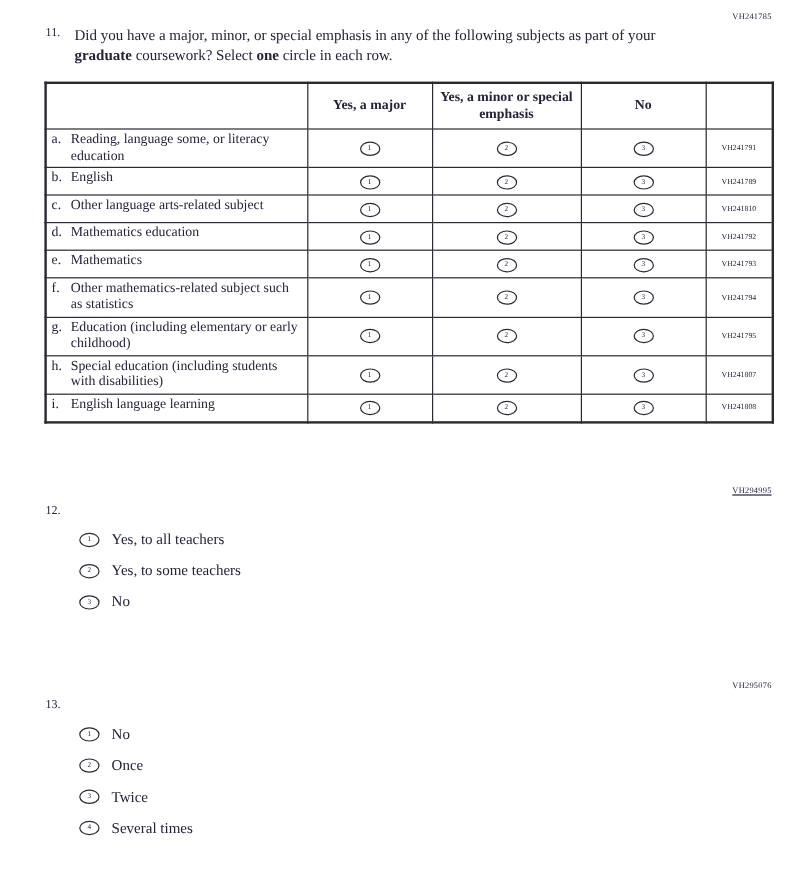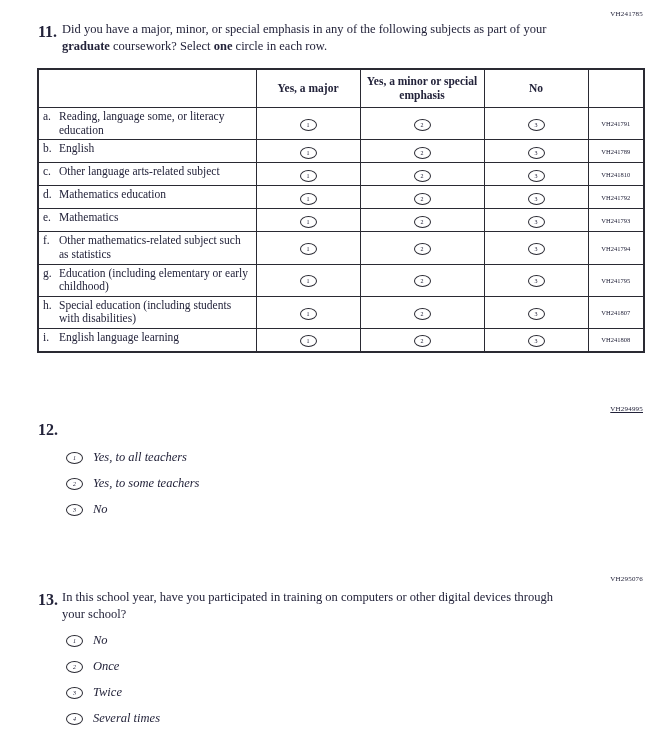--- a/index.html
+++ b/index.html
@@ -13,21 +13,21 @@
   .code-line{
     text-align:right;
     font-size:7px;
     letter-spacing:0.2px;
     color:#23233a;
   }
   .code-top{margin-bottom:3px;margin-left:36px;}
   .code-mid{margin-top:52px;margin-bottom:6px;text-decoration:underline;}
   .code-mid2{margin-top:58px;margin-bottom:6px;}
   .question{display:flex;margin-left:38px;}
-  .qnum{font-weight:bold;width:24px;flex:none;font-size:16px;line-height:1.35;}
+  .qnum{font-weight:normal;width:24px;flex:none;font-size:10px;line-height:1.35;}
   .qtext{font-size:12.5px;line-height:1.35;}
   .qtext-11{width:505px;}
   .qtext-12{width:462px;}
   .qtext-13{width:505px;}
   table.survey{
     margin:13px 0 0 37px;
     border-collapse:collapse;
     table-layout:fixed;
     width:606px;
     border:2px solid #2a2a33;
@@ -44,21 +44,21 @@
   .ltr{width:16px;flex:none;}
   .lbl{flex:1;}
   td.ans{text-align:center;vertical-align:middle;padding:2px 0;}
   td.code{font-size:6.5px;text-align:center;padding:0 1px;vertical-align:middle;color:#23233a;}
   .bubble{
     display:inline-block;width:15px;height:10px;
     border:1px solid #2a2a33;border-radius:50%;
     vertical-align:middle;background:#fff;
   }
   .bd{display:block;font-size:6px;line-height:10px;text-align:center;color:#23233a;}
-  .options{margin:10px 0 0 66px;font-style:italic;}
+  .options{margin:10px 0 0 66px;}
   .opt-row{display:flex;align-items:center;gap:10px;margin-bottom:11px;}
   .opt-label{font-size:12.5px;line-height:1.2;}
   .q-mt{margin-top:2px;}
 </style>
 </head>
 <body>
 
 <div class="code-line code-top">VH241785</div>
 
 <div class="question">
@@ -226,21 +226,20 @@
         <span class="bd">3</span>
       </span>
     <span class="opt-label">No</span>
   </div>
 </div>
 
 <div class="code-line code-mid2">VH295076</div>
 
 <div class="question q-mt">
   <span class="qnum">13.</span>
-  <div class="qtext qtext-13">In this school year, have you participated in training on computers or other digital devices through your school?</div>
 </div>
 
 <div class="options">
   <div class="opt-row">
     <span class="bubble">
         <span class="bd">1</span>
       </span>
     <span class="opt-label">No</span>
   </div>
   <div class="opt-row">

